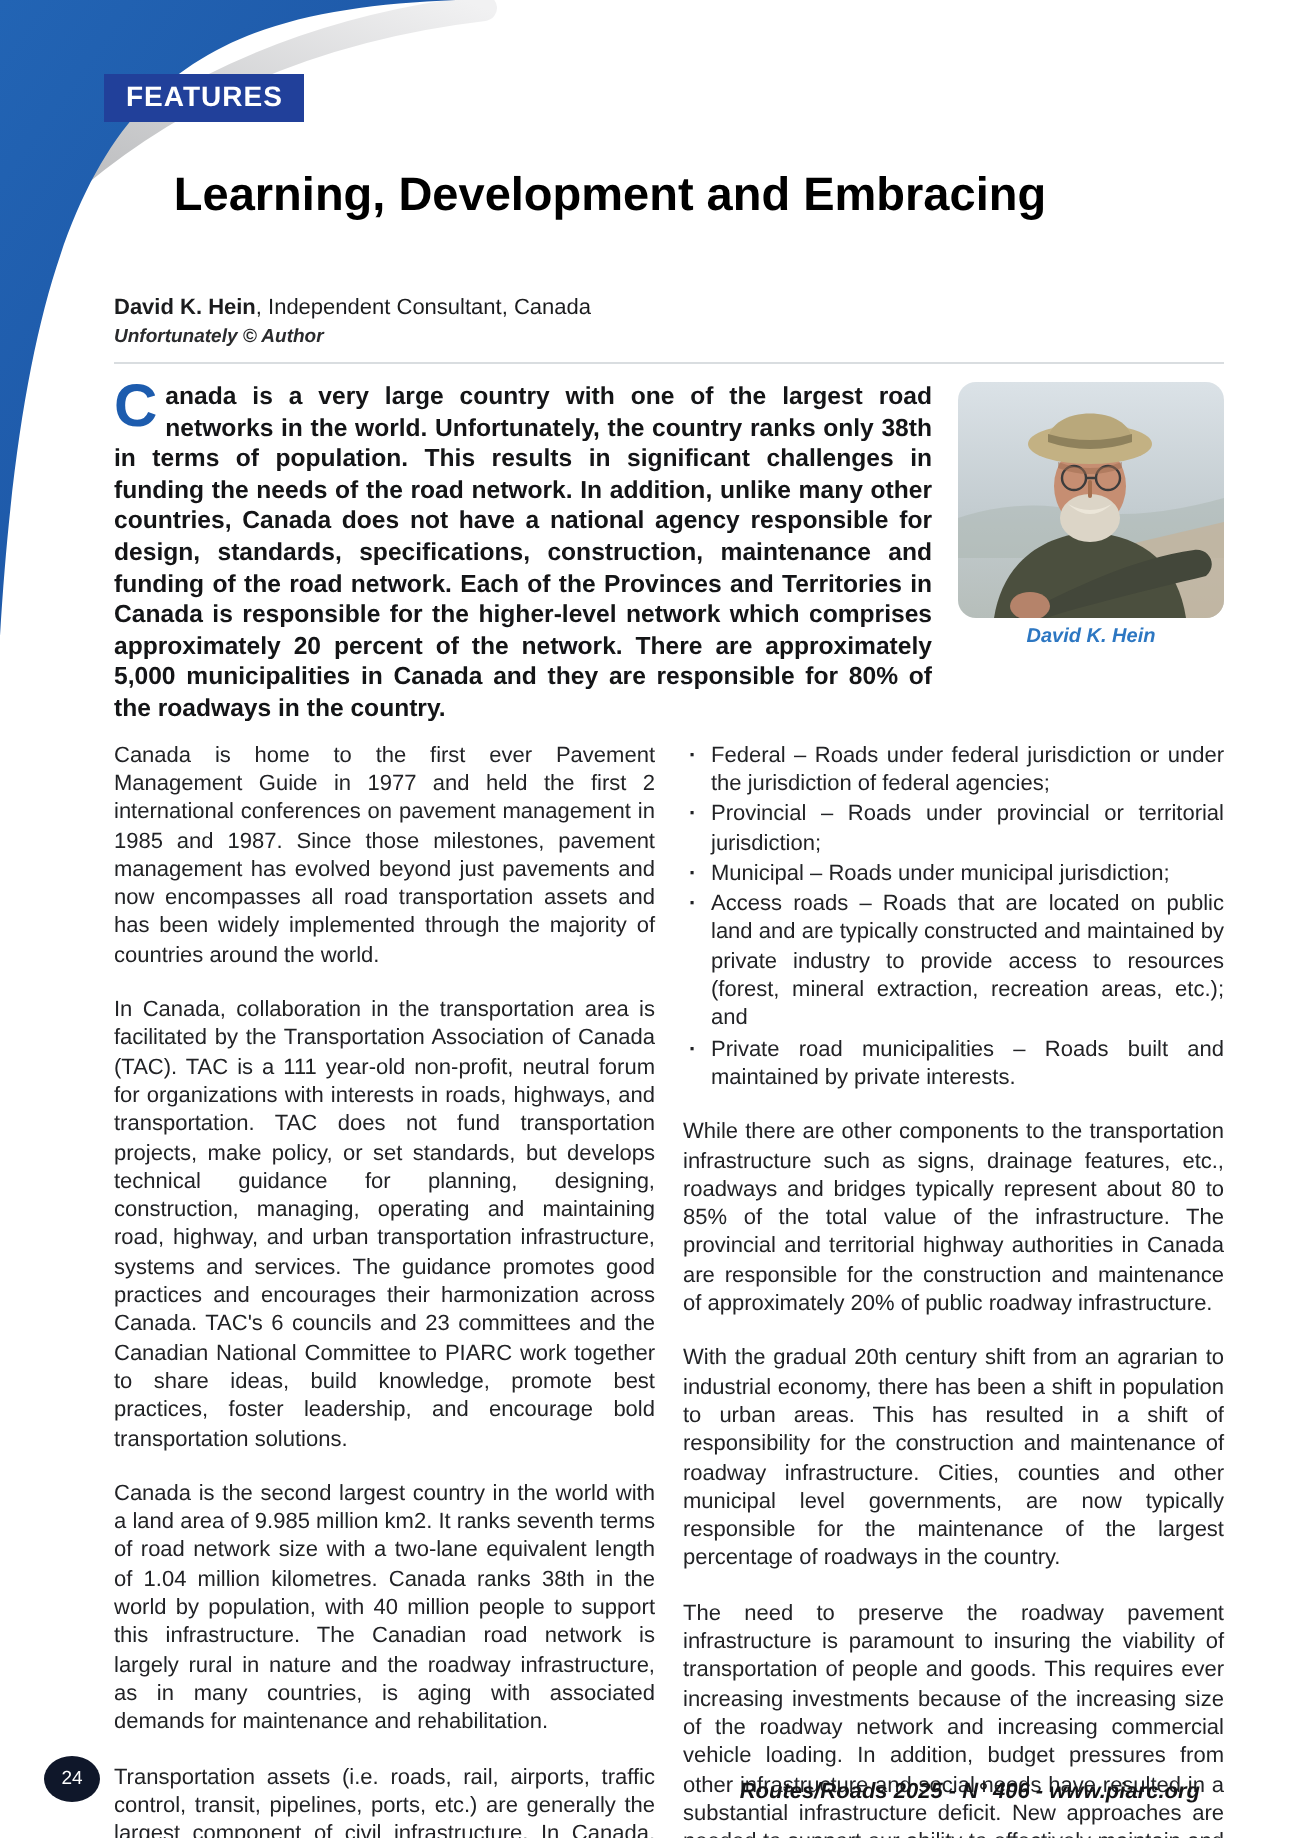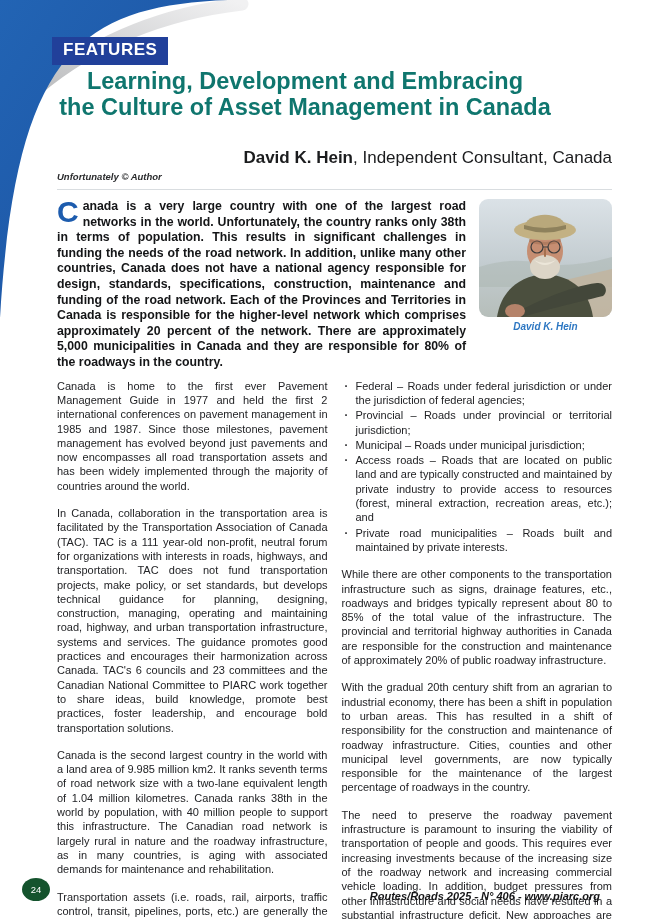--- a/index.html
+++ b/index.html
@@ -4,29 +4,29 @@
 <style>
   html,body { margin:0; padding:0; background:#ffffff; }
   .page {
     position:relative; width:650px; height:919px; overflow:hidden;
     background:#ffffff; font-family:"Liberation Sans", sans-serif;
   }
   .corner-svg { position:absolute; top:0; left:0; z-index:1; }
   .features-tag {
     position:absolute; top:37px; left:52px; z-index:2;
     background:#21409a; color:#ffffff; font-weight:bold;
-    font-size:17px; letter-spacing:.5px; padding:3px 11px 5px;
+    font-size:14px; letter-spacing:.5px; padding:3px 11px 5px;
   }
   .article-title {
-    position:absolute; top:68px; left:48px; width:514px; z-index:2;
-    margin:0; text-align:center; color:#0f766e;
+    position:absolute; top:84px; left:48px; width:514px; z-index:2;
+    margin:0; text-align:center; color:#000000;
     font-size:23.5px; font-weight:bold; line-height:1.12;
   }
   .content { position:absolute; top:148px; left:57px; right:38px; z-index:2; }
-  .author-line { font-size:17px; color:#1b1c1e;text-align:right; }
+  .author-line { font-size:11px; color:#1b1c1e; }
   .author-name { font-weight:bold; }
   .illus-credit { margin-top:3px; font-size:9.5px; font-weight:bold; font-style:italic; color:#2a2b2d; }
   .divider { border:none; border-top:1px solid #d9dde0; margin:7px 0 0; }
   .intro-row { display:flex; gap:13px; margin-top:9px; }
   .intro-text {
     flex:1; font-weight:bold; font-size:12.3px; line-height:1.27;
     text-align:justify; color:#141517;
   }
   .dropcap {
     float:left; color:#1d5cae; font-size:30px; line-height:24px;
@@ -42,21 +42,21 @@
   .col { flex:1; font-size:11px; line-height:1.3; text-align:justify; color:#222326; }
   .col p { margin:0 0 13px; }
   .bg-heading { margin:14px 0 11px; font-size:13px; letter-spacing:.4px; color:#1d5cae; font-weight:bold; }
   .jurisdiction-list { list-style:none; margin:0 0 13px; padding:0 0 0 3px; }
   .jurisdiction-list li { display:flex; margin-bottom:1px; }
   .bullet-marker { width:11px; flex:none; font-weight:bold; color:#222326; }
   .bullet-body { flex:1; text-align:justify; }
   .bullet-body b { font-weight:normal; }
   .page-num {
     position:absolute; left:22px; top:878px; width:28px; height:23px; z-index:2;
-    background:#14532d; border-radius:50%; color:#ffffff; font-size:9.5px;
+    background:#0f172a; border-radius:50%; color:#ffffff; font-size:9.5px;
     display:flex; align-items:center; justify-content:center;
   }
   .journal-line {
     position:absolute; right:50px; top:890px; z-index:2;
     font-size:11px; font-weight:bold; font-style:italic; color:#151517;
   }
 </style>
 </head>
 <body>
 
@@ -74,21 +74,20 @@
       </linearGradient>
     </defs>
     <path d="M38,88 Q122,18 242,4" fill="none" stroke="url(#grayband)" stroke-width="13" stroke-linecap="round"></path>
     <path d="M0,0 L228,0 C80,6 16,52 0,318 Z" fill="url(#blueGrad)"></path>
   </svg>
 
   <div class="features-tag">FEATURES</div>
 
   <h1 class="article-title">
     <span>Learning, Development and Embracing</span><br>
-    <span>the Culture of Asset Management in Canada</span>
   </h1>
 
   <div class="content">
 
     <div class="author-line">
       <span class="author-name">David K. Hein</span><span>, Independent Consultant, Canada</span>
     </div>
     <div class="illus-credit">Unfortunately © Author</div>
 
     <hr class="divider">

